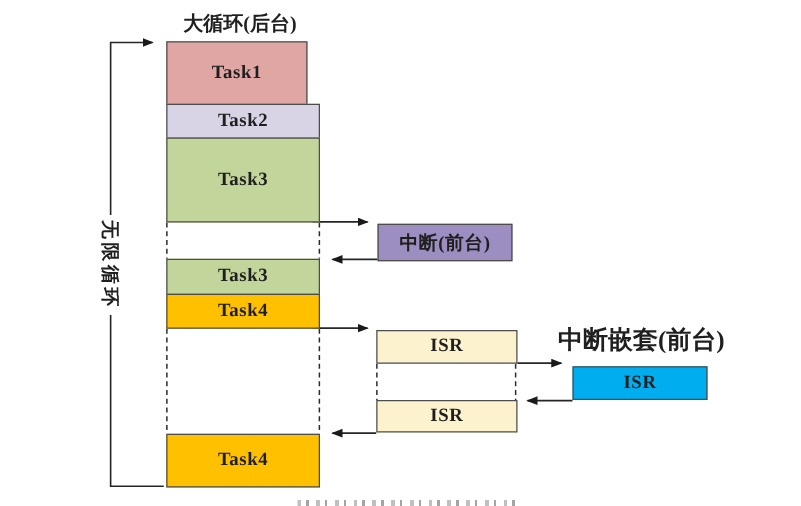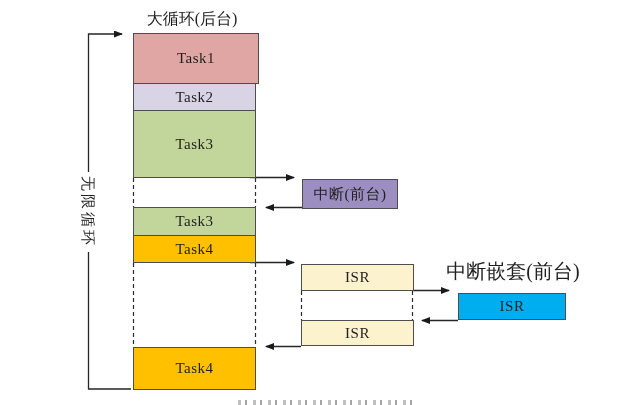--- a/index.html
+++ b/index.html
@@ -4,20 +4,21 @@
 <style>
   html,body{margin:0;padding:0;background:#fff;}
   #stage{
     position:relative;
     width:641px;
     height:405px;
     background:#ffffff;
     overflow:hidden;
     font-family:"Liberation Serif","DejaVu Serif",serif;
     color:#1f1f1f;
+    font-weight:bold;
   }
   #arrow-layer{
     position:absolute;left:0;top:0;width:641px;height:405px;z-index:1;
   }
   .box{
     position:absolute;
     box-sizing:border-box;
     border:1px solid #4d4d4d;
     display:flex;
     align-items:center;
@@ -88,40 +89,40 @@
 
     <path d="M301.5,291 V320 M412.5,291 V320" fill="none" stroke="#2b2b2b" stroke-width="1.2" stroke-dasharray="4 3"></path>
   </svg>
 
   <div class="floating-label" style="left:112px;top:9px;width:160px;height:21px;">大循环(后台)</div>
 
   <div class="floating-label" style="left:433px;top:261px;width:160px;height:20px;font-size:20px;">中断嵌套(前台)</div>
 
   <div id="loop-label">无限循环</div>
 
-  <div class="box" style="left: 133px; top: 33px; width: 126px; height: 51px; background-color: rgb(223, 166, 163);">
+  <div class="box" style="left: 133px; top: 33px; width: 113px; height: 51px; background-color: rgb(223, 166, 163);">
     <span>Task1</span>
   </div>
   <div class="box" style="left: 133px; top: 83px; width: 123px; height: 28px; background-color: rgb(217, 211, 230);">
     <span>Task2</span>
   </div>
   <div class="box" style="left: 133px; top: 110px; width: 123px; height: 68px; background-color: rgb(194, 213, 155);">
     <span>Task3</span>
   </div>
   <div class="box" style="left: 133px; top: 207px; width: 123px; height: 29px; background-color: rgb(194, 213, 155);">
     <span>Task3</span>
   </div>
   <div class="box" style="left: 133px; top: 235px; width: 123px; height: 28px; background-color: rgb(255, 192, 0);">
     <span>Task4</span>
   </div>
   <div class="box" style="left: 133px; top: 347px; width: 123px; height: 43px; background-color: rgb(255, 192, 0);">
     <span>Task4</span>
   </div>
 
-  <div class="box" style="left: 302px; top: 179px; width: 96px; height: 30px; background-color: rgb(157, 142, 194);">
+  <div class="box" style="left: 302px; top: 179px; width: 108px; height: 30px; background-color: rgb(157, 142, 194);">
     <span>中断(前台)</span>
   </div>
 
   <div class="box" style="left: 301px; top: 264px; width: 113px; height: 27px; background-color: rgb(252, 242, 206);">
     <span>ISR</span>
   </div>
   <div class="box" style="left: 301px; top: 320px; width: 113px; height: 26px; background-color: rgb(252, 242, 206);">
     <span>ISR</span>
   </div>
 

